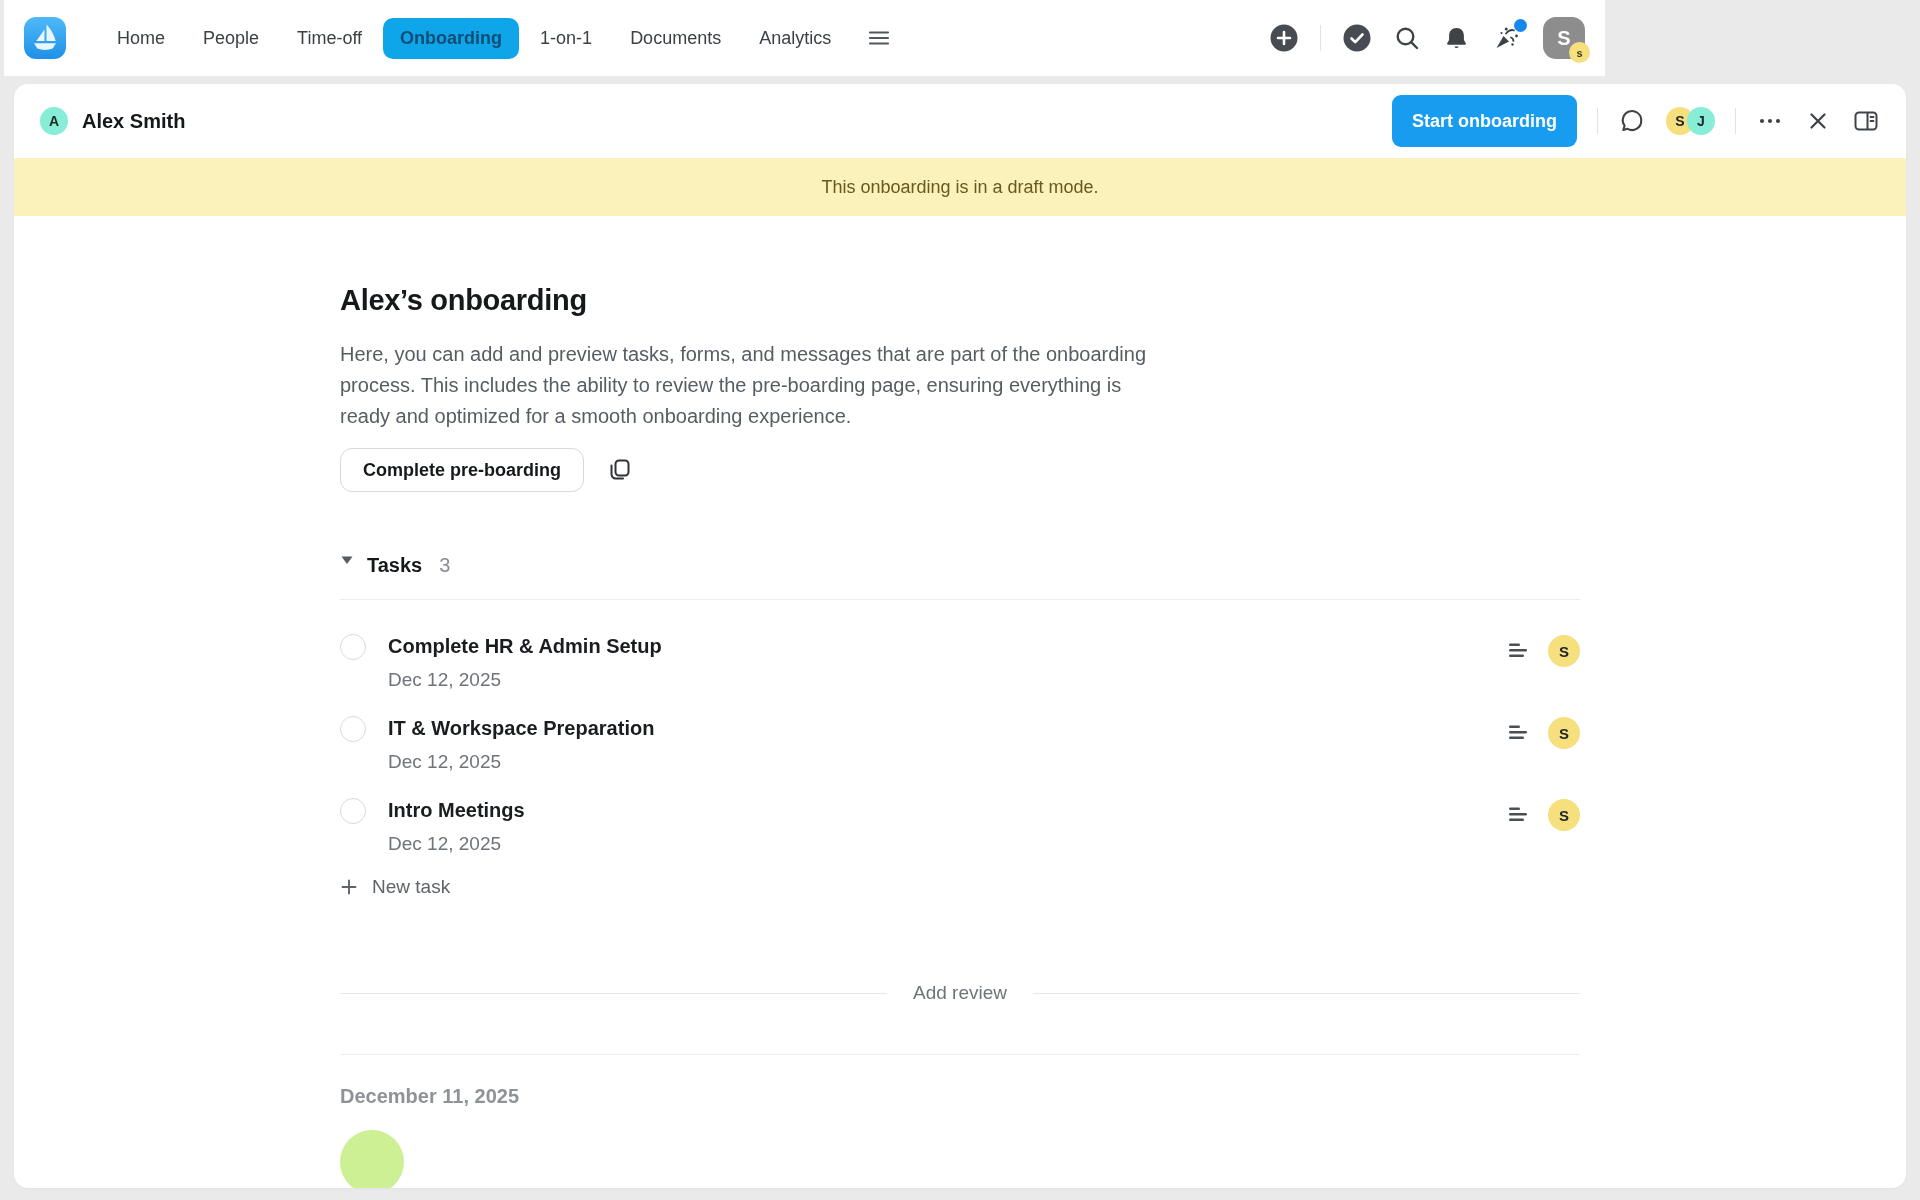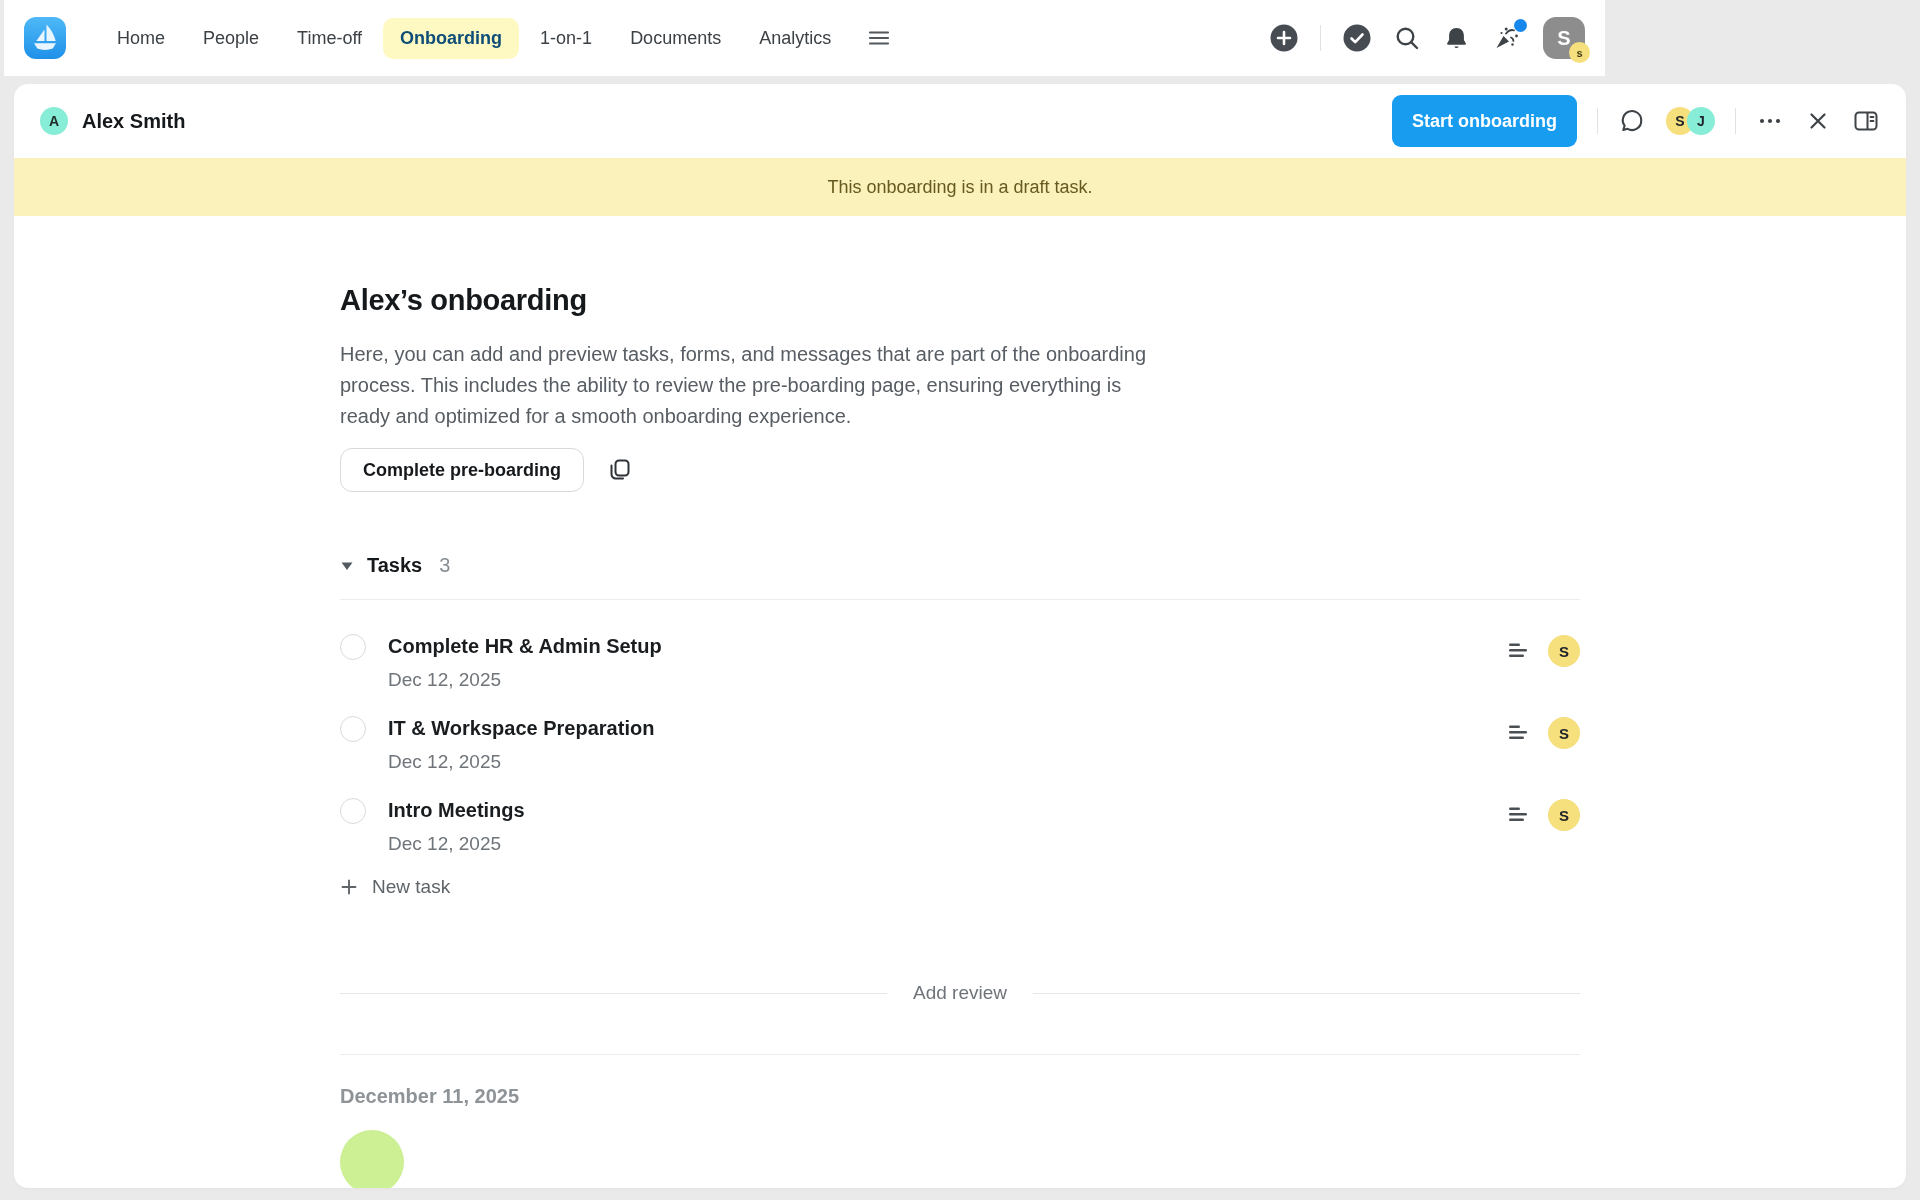--- a/index.html
+++ b/index.html
@@ -15,21 +15,21 @@
   .topbar {
     position:absolute; top:0; left:4px; width:1601px; height:76px;
     background:#FFFFFF; display:flex; align-items:center; padding:0 20px;
   }
   .logo { width:42px; height:42px; margin-right:34px; flex:0 0 auto; }
   .nav { display:flex; align-items:center; gap:4px; }
   .nav-item {
     font-size:18px; font-weight:500; color:#3C4146;
     padding:10px 17px; border-radius:10px; cursor:pointer; white-space:nowrap;
   }
-  .nav-item.active { background:#fef9c3; color:#0E4D77; font-weight:600; }
+  .nav-item.active { background:#0ea5e9; color:#0E4D77; font-weight:600; }
   .hamburger { margin-left:14px; cursor:pointer; display:flex; align-items:center; }
 
   .topbar-right { margin-left:auto; display:flex; align-items:center; gap:21px; }
   .tb-icon { display:flex; align-items:center; cursor:pointer; position:relative; }
   .tb-divider { width:1px; height:26px; background:#E1E2E4; }
   .party-wrap { position:relative; }
   .notif-dot {
     position:absolute; top:-4px; right:-5px; width:13px; height:13px;
     border-radius:50%; background:#1787EC;
   }
@@ -86,21 +86,21 @@
   .page-desc { margin-top:22px; width:820px; font-size:20px; line-height:31px; color:#575D63; }
   .preview-row { margin-top:16px; display:flex; align-items:center; gap:22px; }
   .preview-btn {
     background:#FFFFFF; border:1px solid #D7D9DC; border-radius:12px;
     font-family:inherit; font-size:18px; font-weight:600; color:#16191C;
     height:44px; padding:0 22px; cursor:pointer;
   }
   .copy-btn { display:flex; align-items:center; cursor:pointer; }
 
   .section { margin-top:62px; }
-  .section-head { display:flex; align-items:center; gap:13px; cursor:pointer; }
+  .section-head { display:flex; align-items:flex-start; gap:13px; cursor:pointer; }
   .section-title { font-size:20px; font-weight:700; color:#16191C; }
   .section-count { font-size:20px; color:#878D93; margin-left:4px; }
   .section-divider { margin-top:22px; height:1px; background:#ECEDEE; }
 
   .task-list { margin-top:22px; }
   .task-row { display:flex; align-items:flex-start; padding:13px 0; }
   .task-check {
     width:26px; height:26px; border-radius:50%; border:1.5px solid #D8DADD;
     margin-right:22px; margin-top:-1px; cursor:pointer; flex:0 0 auto;
   }
@@ -253,21 +253,21 @@
           <rect x="3.5" y="5.5" width="21" height="17" rx="3.5" fill="none" stroke="#3E4347" stroke-width="2"></rect>
           <line x1="15.5" y1="5.5" x2="15.5" y2="22.5" stroke="#3E4347" stroke-width="2"></line>
           <line x1="18.5" y1="10" x2="21.5" y2="10" stroke="#3E4347" stroke-width="1.8" stroke-linecap="round"></line>
           <line x1="18.5" y1="14" x2="21.5" y2="14" stroke="#3E4347" stroke-width="1.8" stroke-linecap="round"></line>
         </svg>
       </div>
     </div>
   </div>
 
   <div class="banner">
-    <div class="banner-text">This onboarding is in a draft task.</div>
+    <div class="banner-text">This onboarding is in a draft mode.</div>
   </div>
 
   <div class="content">
 
     <h1 class="page-title">Alex’s onboarding</h1>
     <p class="page-desc">Here, you can add and preview tasks, forms, and messages that are part of the onboarding process. This includes the ability to review the pre-boarding page, ensuring everything is ready and optimized for a smooth onboarding experience.</p>
 
     <div class="preview-row">
       <button class="preview-btn">Complete pre-boarding</button>
       <div class="copy-btn">

